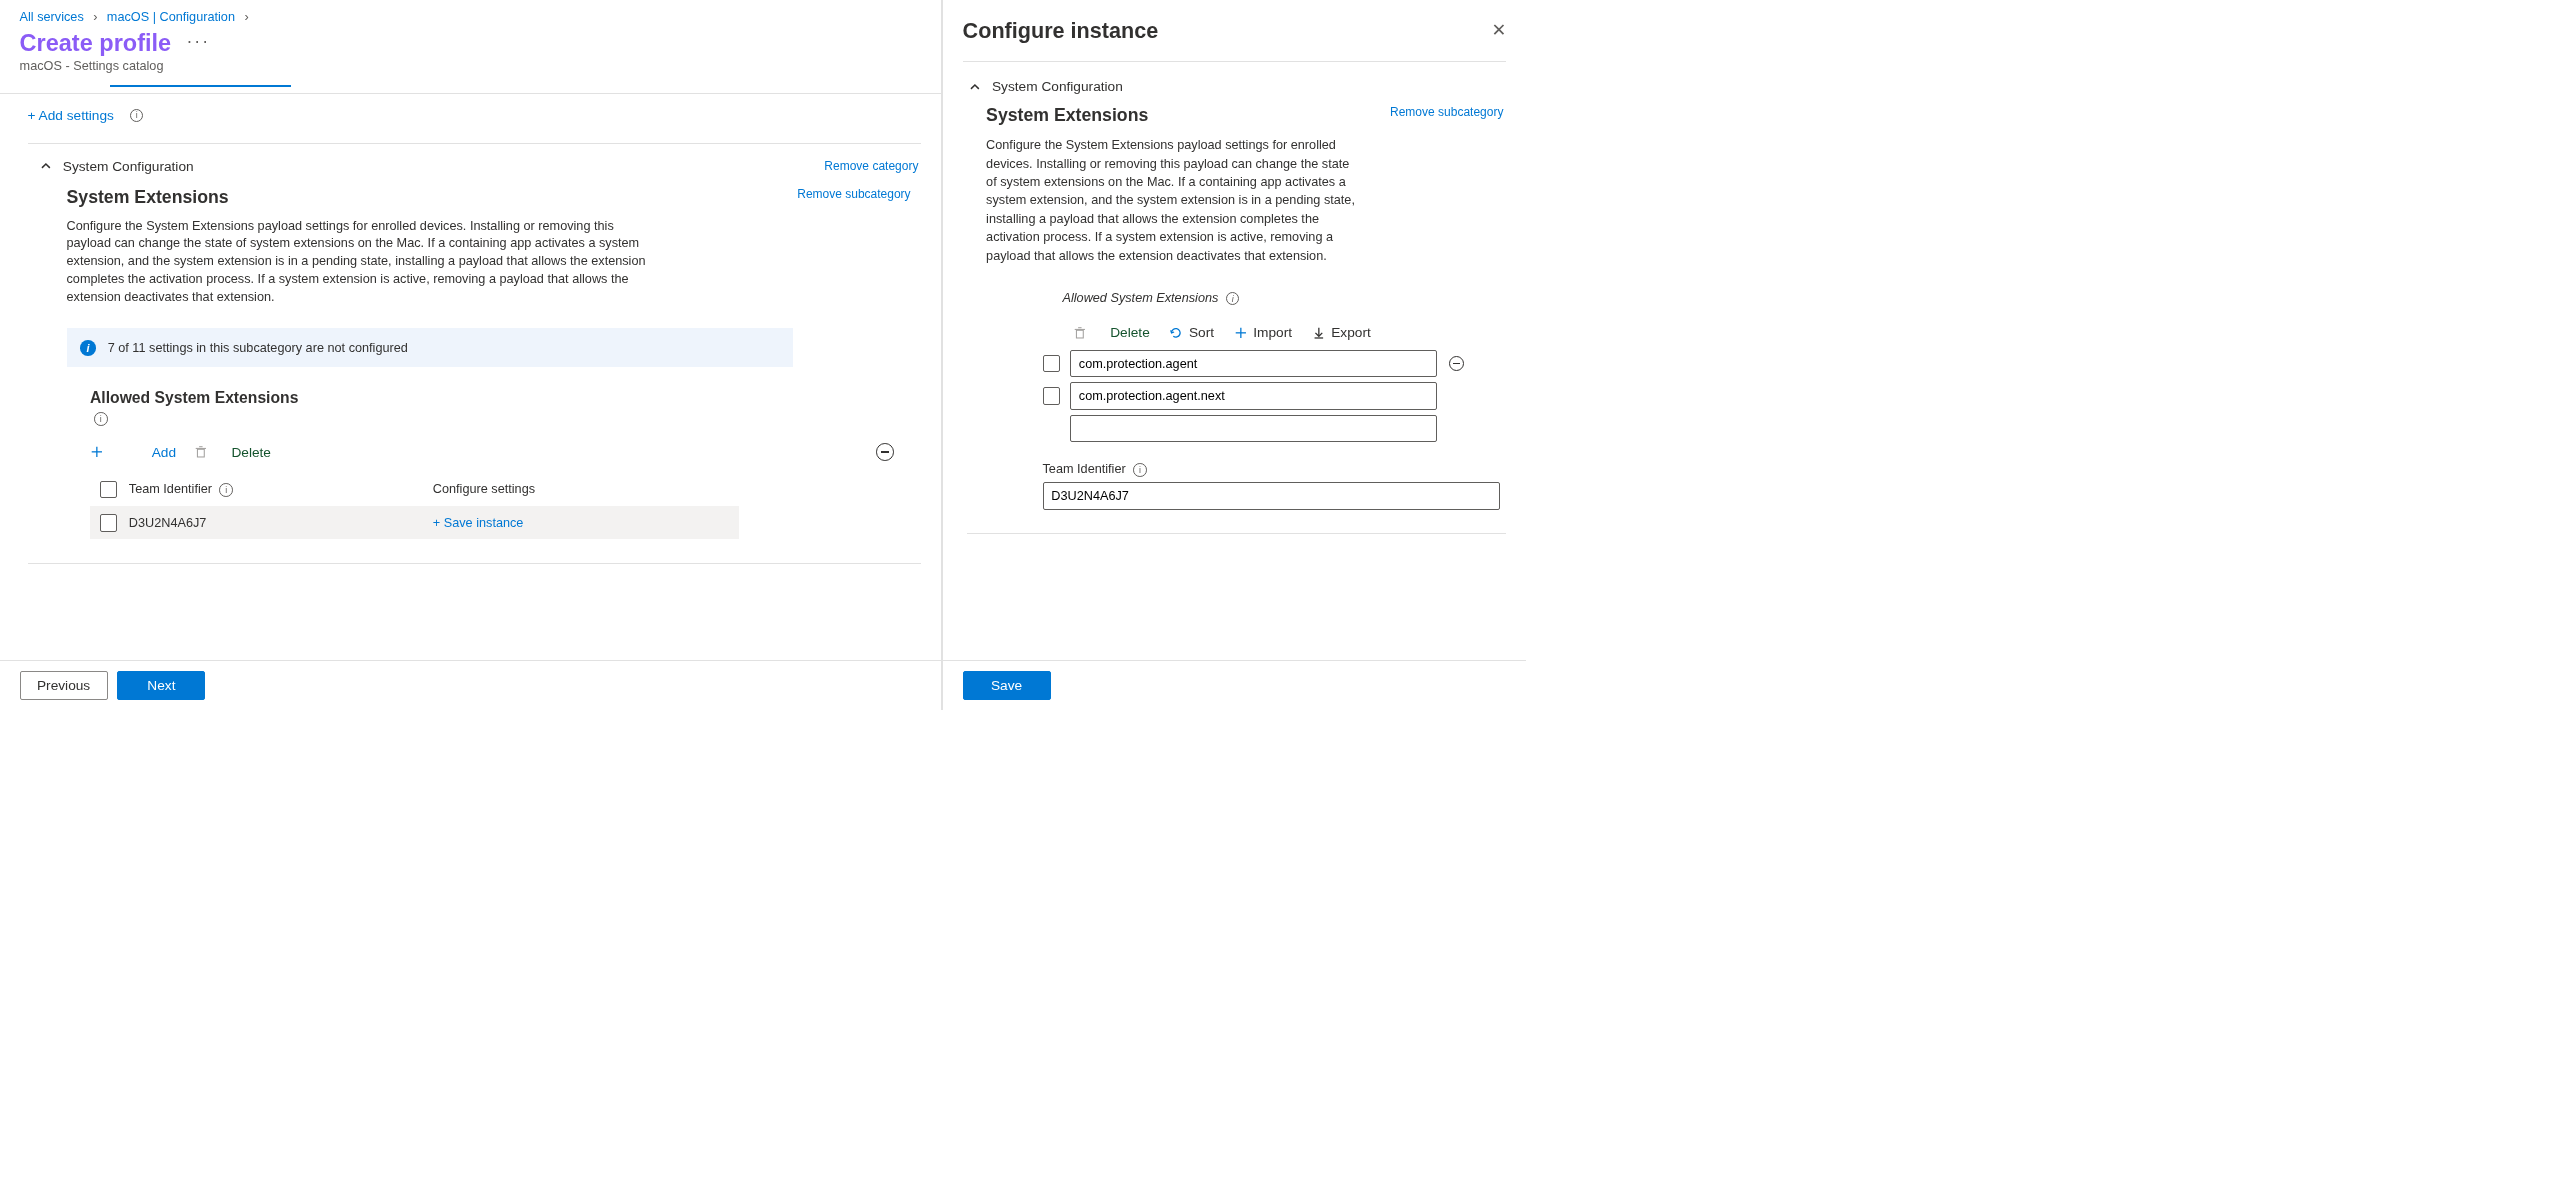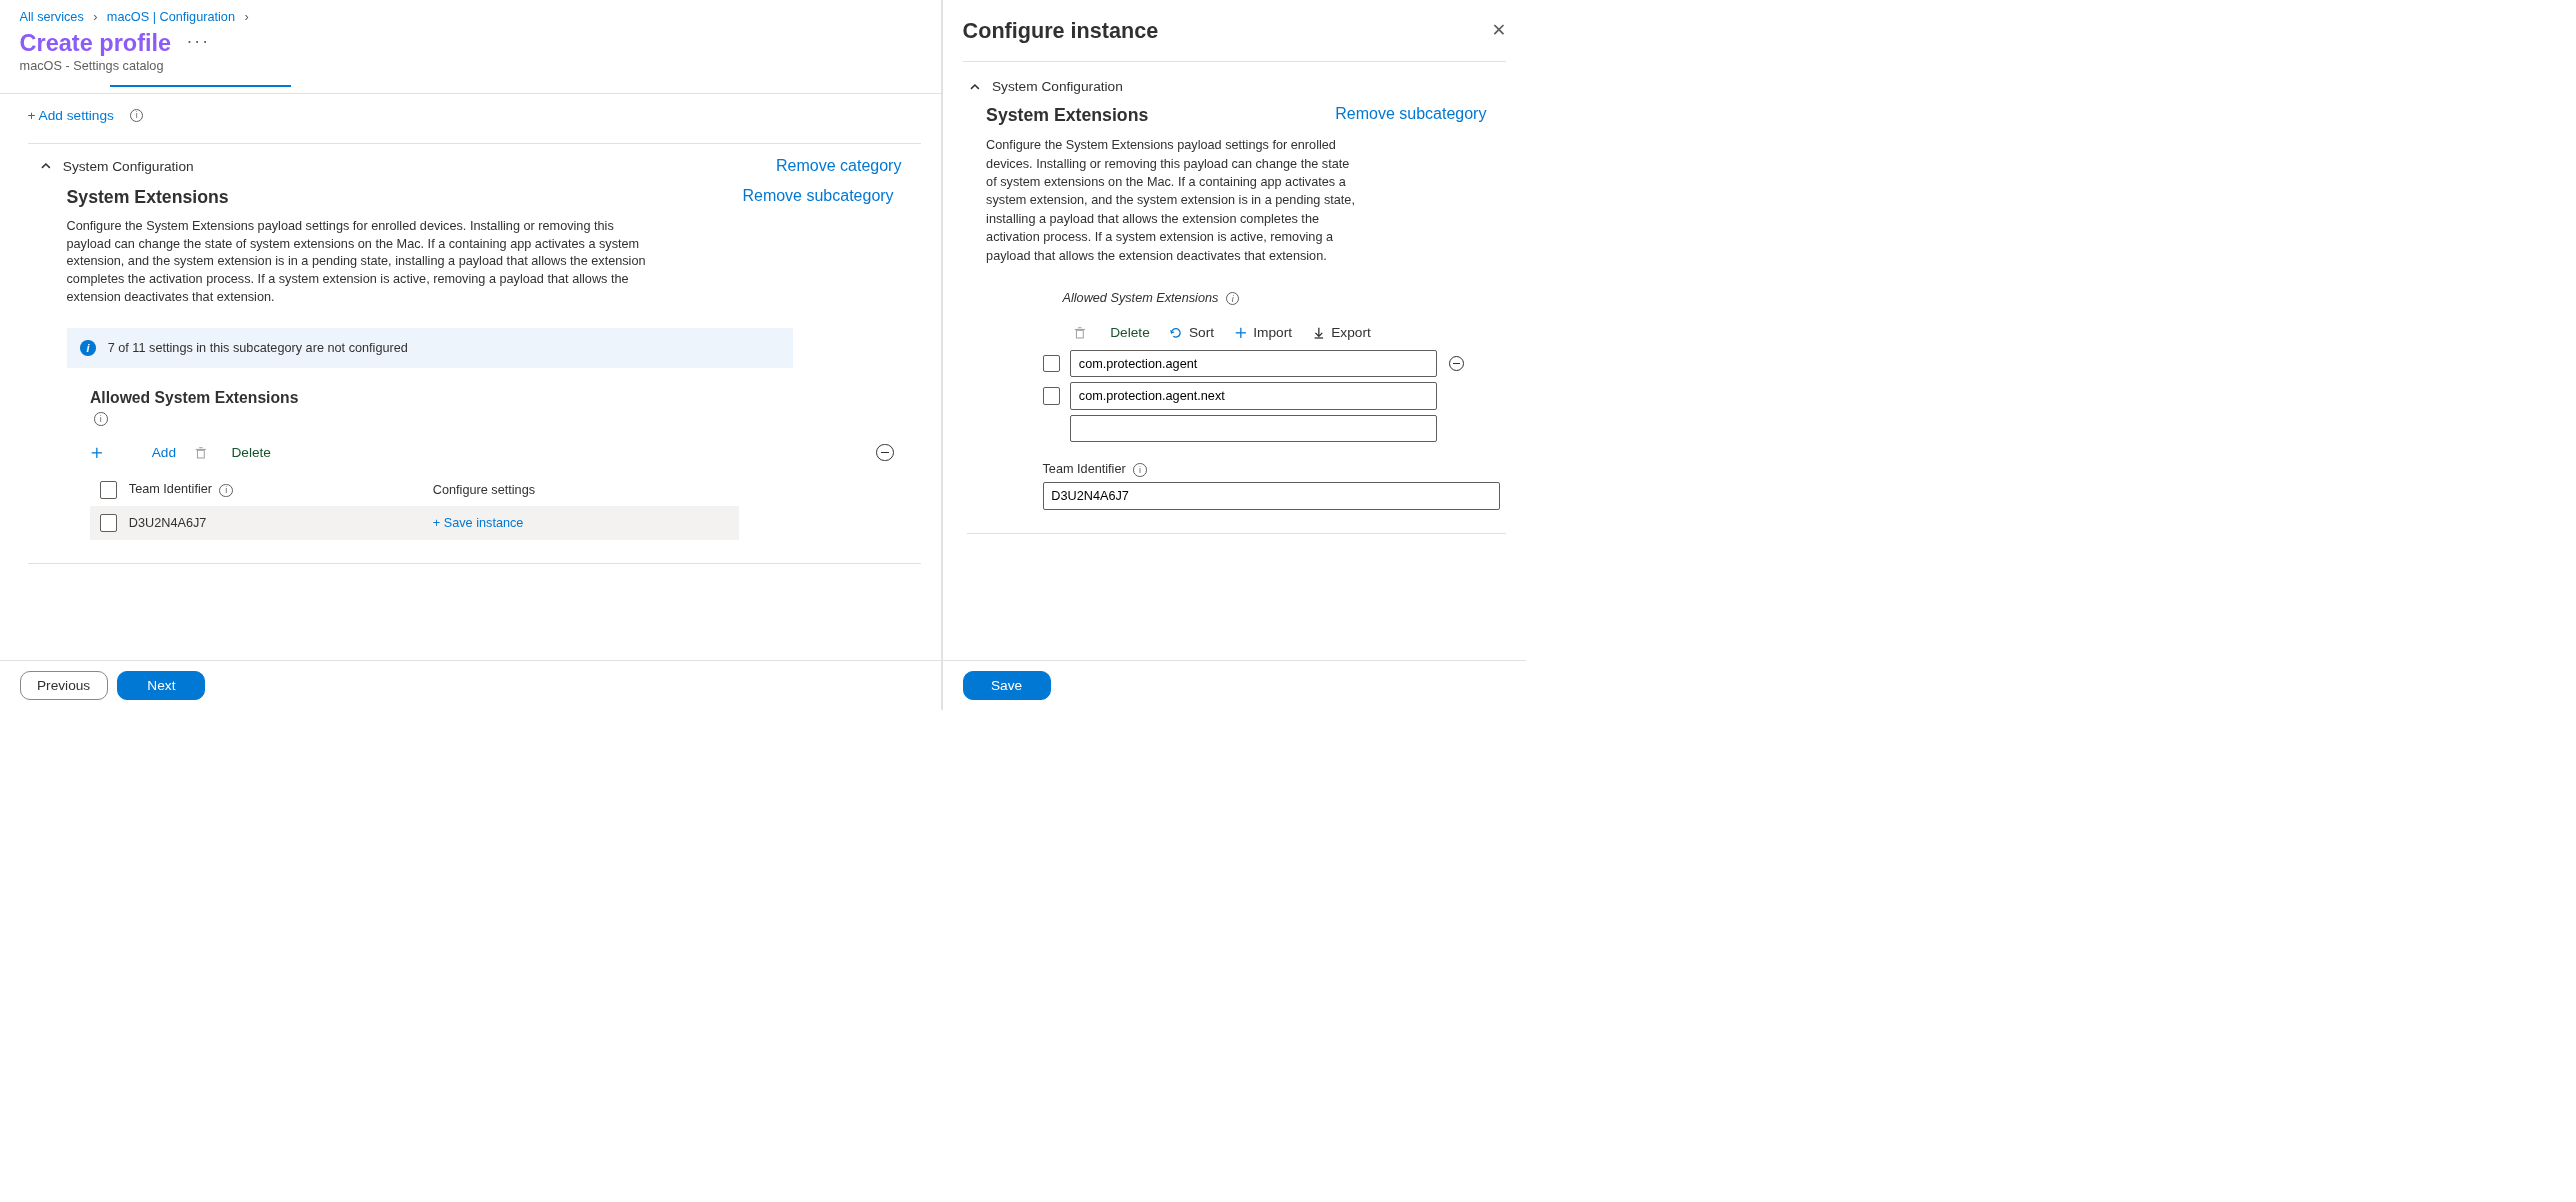--- a/index.html
+++ b/index.html
@@ -119,23 +119,23 @@
     cursor: pointer;
   }
   .chevron svg { width: 11.8px; height: 11.8px; }
   .category-title {
     font-size: 13.7px;
     margin-left: 7.8px;
   }
   .spacer { flex: 1; }
   .link-action {
     color: #0078d4;
-    font-size: 16px;
-    cursor: pointer;
-    margin-right: 20px;
+    font-size: 12px;
+    cursor: pointer;
+    margin-right: 3px;
     text-align: right;
   }
   
   .subcategory {
     padding: 0 7.8px 0 39px;
   }
   .sub-header {
     display: flex;
     align-items: flex-start;
   }
@@ -254,21 +254,21 @@
     border-top: 1px solid #e1e1e1;
     padding: 9.8px 19.6px;
     display: flex;
     gap: 9.8px;
     background: #fff;
   }
   .btn {
     min-width: 88px;
     height: 29px;
     font-size: 13.7px;
-    border-radius: 10px;
+    border-radius: 2px;
     cursor: pointer;
     display: inline-flex;
     align-items: center;
     justify-content: center;
     padding: 0 13.7px;
   }
   .btn-default {
     background: #fff;
     border: 1px solid #8a8886;
     color: #323130;

